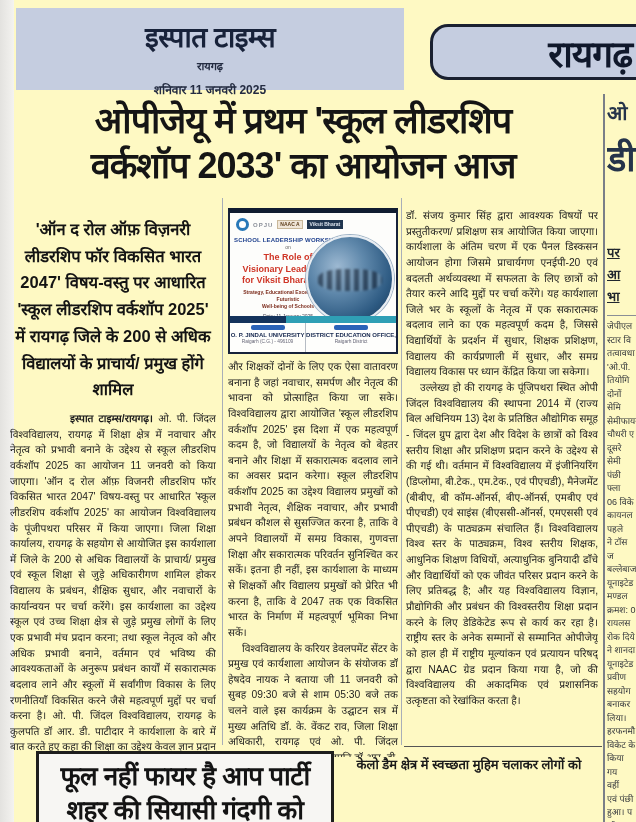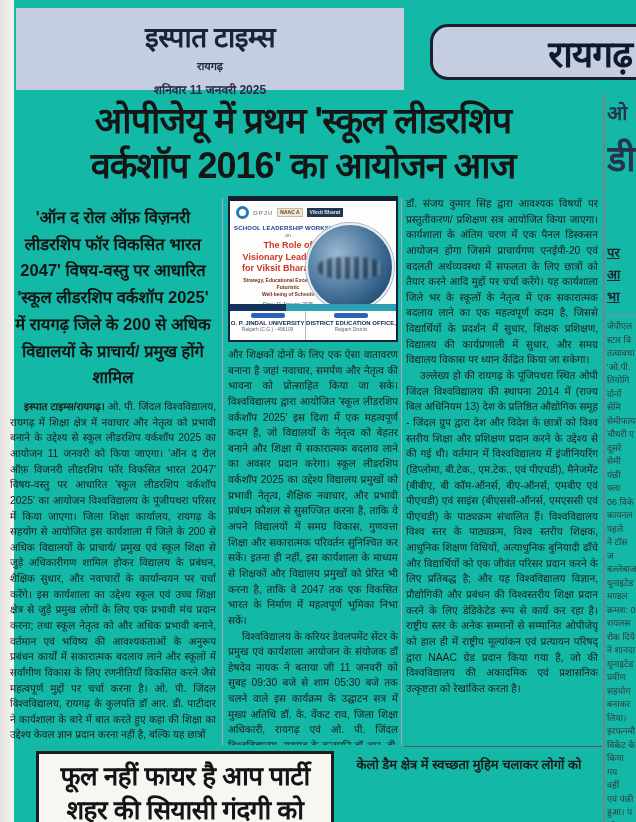--- a/index.html
+++ b/index.html
@@ -1,18 +1,18 @@
 <!DOCTYPE html>
 <html><head>
 <meta charset="utf-8">
 <style>
   * { margin:0; padding:0; box-sizing:border-box; }
   html,body { width:636px; }
   body { font-family:"Liberation Sans","DejaVu Sans",sans-serif; background:#e9e8e5; }
-  .page { position:relative; width:636px; height:822px; background:#14b8a6; overflow:hidden; color:#1c1c1c; }
+  .page { position:relative; width:636px; height:822px; background:#fef9c3; overflow:hidden; color:#1c1c1c; }
   .page::before { content:""; position:absolute; left:0; top:0; width:14px; height:100%; background:linear-gradient(90deg,#e3e2df,#f4f3f0); }
 
   
   .masthead { position:absolute; left:16px; top:8px; width:388px; height:82px; background:#c5cde0; text-align:center; }
   .masthead-title { font-size:28px; font-weight:800; color:#18223a; padding-top:9px; letter-spacing:-0.5px; }
   .masthead-edition { font-size:11px; font-weight:700; color:#242c42; margin-top:3px; }
   .masthead-date { font-size:12px; font-weight:700; color:#242c42; margin-top:8px; }
   .region-badge { position:absolute; left:430px; top:24px; width:212px; height:56px; background:#c5cde0;
     border:3px solid #1a2030; border-right:none; border-radius:18px 0 0 18px;
     display:flex; align-items:center; justify-content:flex-end; padding-right:10px; }
@@ -23,28 +23,28 @@
     font-size:36px; line-height:1.25; font-weight:900; color:#151515; letter-spacing:-1px; white-space:pre-line; }
 
   
   .vrule { position:absolute; width:1px; background:#a8aeb8; }
   .vrule.r1 { left:222px; top:198px; height:547px; }
   .vrule.r2 { left:401px; top:198px; height:547px; }
   .vrule.main { left:603px; top:94px; height:728px; width:2px; background:#7a7f88; }
   .hrule-bottom { position:absolute; left:404px; top:746px; width:198px; height:1px; background:#555; }
 
   
-  .col { position:absolute; top:196px; height:549px; overflow:hidden; }
+  .col { position:absolute; top:208px; height:549px; overflow:hidden; }
   .col-left { left:10px; width:206px; }
   .col-mid { left:228px; width:170px; }
   .col-right { left:406px; width:192px; }
   .subheadline { font-size:16.5px; font-weight:700; line-height:1.62; text-align:center; color:#141414; padding:8px 2px 4px 2px; }
   .body-text { font-size:10.3px; line-height:1.52; text-align:justify; color:#1d1d1d; }
   .body-text p { text-indent:14px; }
-  .dateline { font-weight:800; }
+  .dateline { font-weight:800;margin-left:46px; }
   .col-left .body-text { margin-top:4px; }
   .col-mid .body-text { margin-top:5px; }
 
   
   .poster { position:relative; width:170px; height:146px; background:#fdfdfb; border:2px solid #17223a; border-top:5px solid #101c30; overflow:hidden; }
   .poster-logos { position:absolute; left:6px; top:5px; display:flex; align-items:center; gap:4px; }
   .logo-circle { width:13px; height:13px; border:3px solid #2878b8; border-radius:50%; background:#fff; }
   .logo-opju { font-size:6px; font-weight:800; color:#8a8f99; letter-spacing:1px; }
   .logo-chip { font-size:5px; font-weight:800; color:#5b3b17; background:#f0e6d8; border:0.5px solid #c9b89a; padding:1px 2px; line-height:1; }
   .logo-chip.dark { background:#20354f; color:#dfe6ef; border-color:#20354f; }
@@ -93,21 +93,21 @@
   <div class="masthead">
     <div class="masthead-title">इस्पात टाइम्स</div>
     <div class="masthead-edition">रायगढ़</div>
     <div class="masthead-date">शनिवार 11 जनवरी 2025</div>
   </div>
   <div class="region-badge">
     <span class="region-badge-text">रायगढ़</span>
   </div>
 
   <div class="main-headline">ओपीजेयू में प्रथम 'स्कूल लीडरशिप
-वर्कशॉप 2016' का आयोजन आज</div>
+वर्कशॉप 2033' का आयोजन आज</div>
 
   <div class="vrule r1"></div>
   <div class="vrule r2"></div>
   <div class="vrule main"></div>
   <div class="hrule-bottom"></div>
 
   <div class="col col-left">
     <div class="subheadline">'ऑन द रोल ऑफ़ विज़नरी लीडरशिप फॉर विकसित भारत 2047' विषय-वस्तु पर आधारित 'स्कूल लीडरशिप वर्कशॉप 2025' में रायगढ़ जिले के 200 से अधिक विद्यालयों के प्राचार्य/ प्रमुख होंगे शामिल</div>
     <div class="body-text">
       <p><span class="dateline">इस्पात टाइम्स/रायगढ़।</span> <span>ओ. पी. जिंदल विश्वविद्यालय, रायगढ़ में शिक्षा क्षेत्र में नवाचार और नेतृत्व को प्रभावी बनाने के उद्देश्य से स्कूल लीडरशिप वर्कशॉप 2025 का आयोजन 11 जनवरी को किया जाएगा। 'ऑन द रोल ऑफ़ विजनरी लीडरशिप फॉर विकसित भारत 2047' विषय-वस्तु पर आधारित 'स्कूल लीडरशिप वर्कशॉप 2025' का आयोजन विश्वविद्यालय के पूंजीपथरा परिसर में किया जाएगा। जिला शिक्षा कार्यालय, रायगढ़ के सहयोग से आयोजित इस कार्यशाला में जिले के 200 से अधिक विद्यालयों के प्राचार्य/ प्रमुख एवं स्कूल शिक्षा से जुड़े अधिकारीगण शामिल होकर विद्यालय के प्रबंधन, शैक्षिक सुधार, और नवाचारों के कार्यान्वयन पर चर्चा करेंगे। इस कार्यशाला का उद्देश्य स्कूल एवं उच्च शिक्षा क्षेत्र से जुड़े प्रमुख लोगों के लिए एक प्रभावी मंच प्रदान करना; तथा स्कूल नेतृत्व को और अधिक प्रभावी बनाने, वर्तमान एवं भविष्य की आवश्यकताओं के अनुरूप प्रबंधन कार्यों में सकारात्मक बदलाव लाने और स्कूलों में सर्वांगीण विकास के लिए रणनीतियाँ विकसित करने जैसे महत्वपूर्ण मुद्दों पर चर्चा करना है। ओ. पी. जिंदल विश्वविद्यालय, रायगढ़ के कुलपति डॉ आर. डी. पाटीदार ने कार्यशाला के बारे में बात करते हुए कहा की शिक्षा का उद्देश्य केवल ज्ञान प्रदान करना नहीं है, बल्कि यह छात्रों</span></p>

